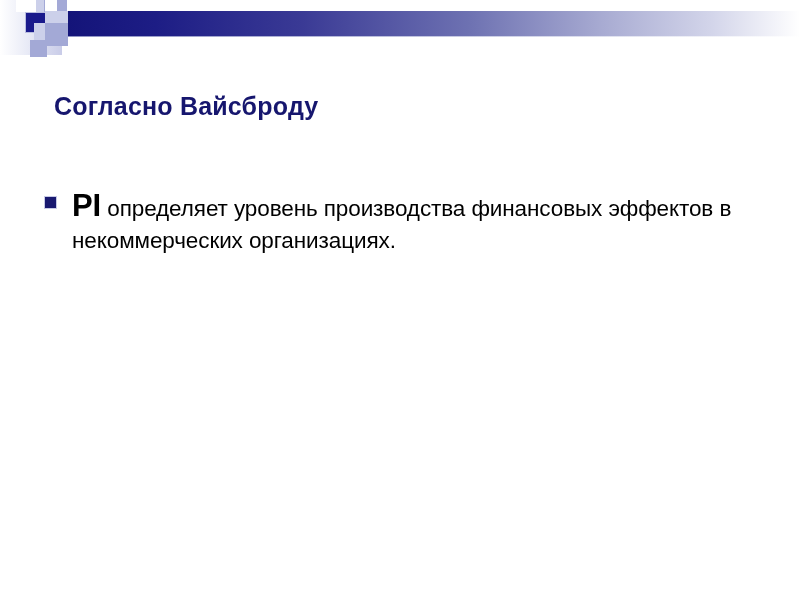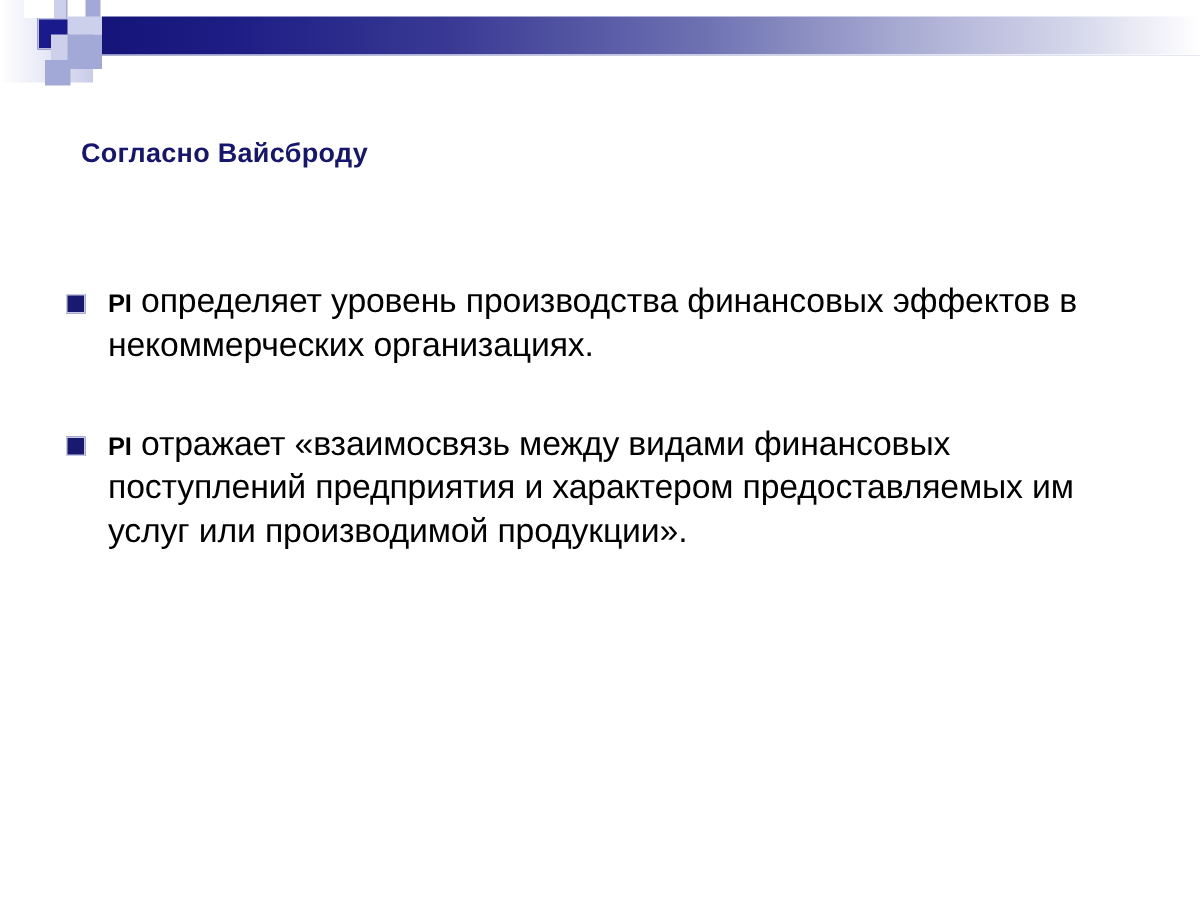--- a/index.html
+++ b/index.html
@@ -67,21 +67,21 @@
     height: 1px;
     background: linear-gradient(to right, #8f93c4 0%, #c9cce4 55%, #ffffff 100%);
   }
 
   
   .title {
     position: absolute;
     left: 54px;
     top: 92px;
     width: 700px;
-    font-size: 18px;
+    font-size: 25px;
     font-weight: bold;
     color: #16166e;
     letter-spacing: 0.2px;
     line-height: 1.15;
     white-space: nowrap;
   }
 
   
   .body-area {
     position: absolute;
@@ -105,21 +105,21 @@
   }
   .bullet-text {
     flex: 1 1 auto;
     font-size: 22.5px;
     line-height: 1.30;
     color: #000000;
     letter-spacing: -0.1px;
   }
   .bullet-text .lead {
     font-weight: bold;
-    font-size: 17px;
+    font-size: 31px;
     text-align: center;
   }
 </style>
 </head>
 <body>
 
 <div id="slide">
 
   <div class="deco-left-strip"></div>
 
@@ -148,20 +148,16 @@
 
   <div class="title">Согласно Вайсброду</div>
 
   <div class="body-area">
 
     <div class="bullet-row">
       <span class="bullet-marker"></span>
       <div class="bullet-text"><span class="lead">PI</span><span> определяет уровень производства финансовых эффектов в некоммерческих организациях.</span></div>
     </div>
 
-    <div class="bullet-row">
-      <span class="bullet-marker"></span>
-      <div class="bullet-text"><span class="lead">PI</span><span> отражает «взаимосвязь между видами финансовых поступлений предприятия и характером предоставляемых им услуг или производимой продукции».</span></div>
-    </div>
 
   </div>
 
 </div>
 
 </body></html>

